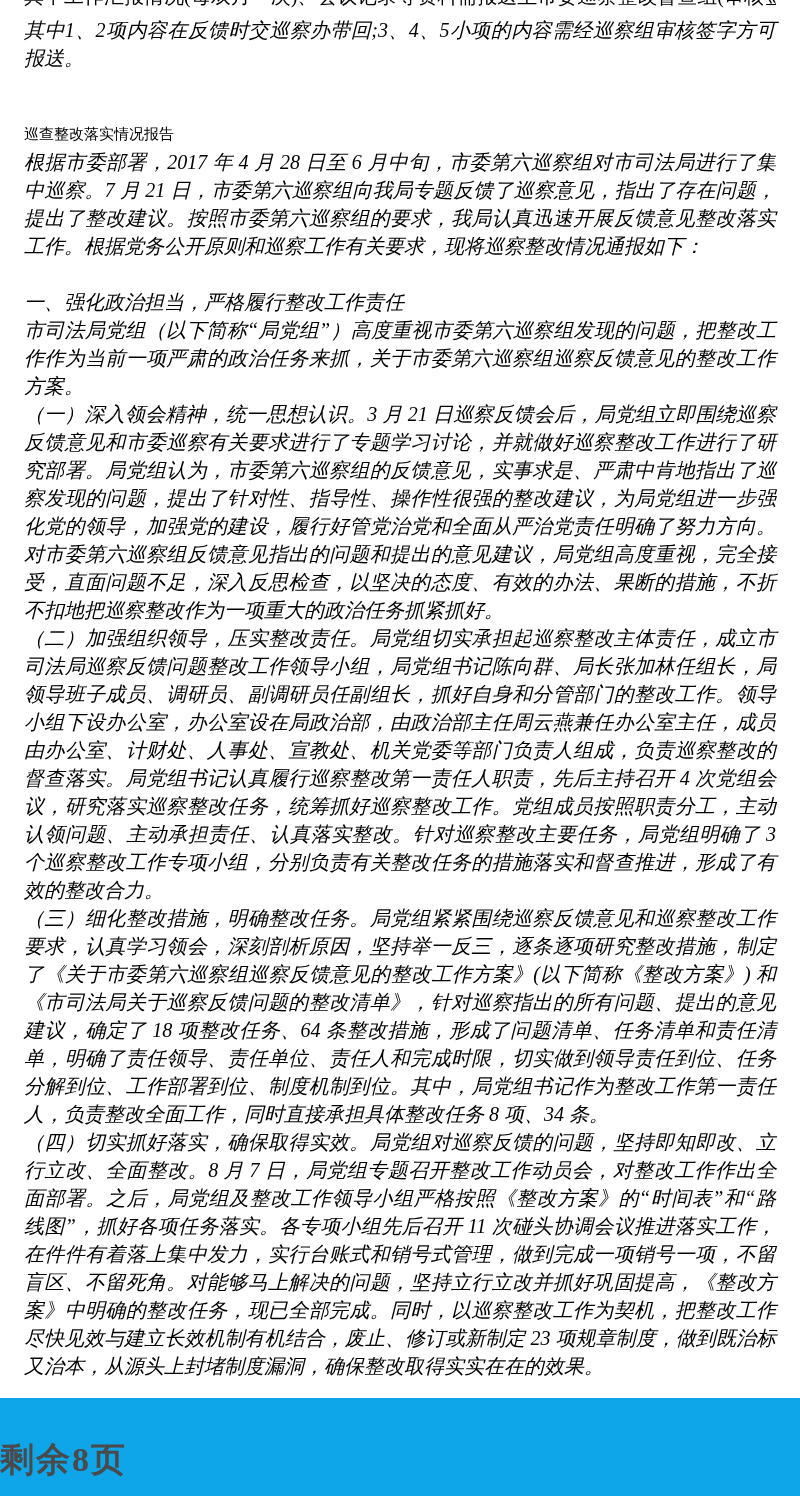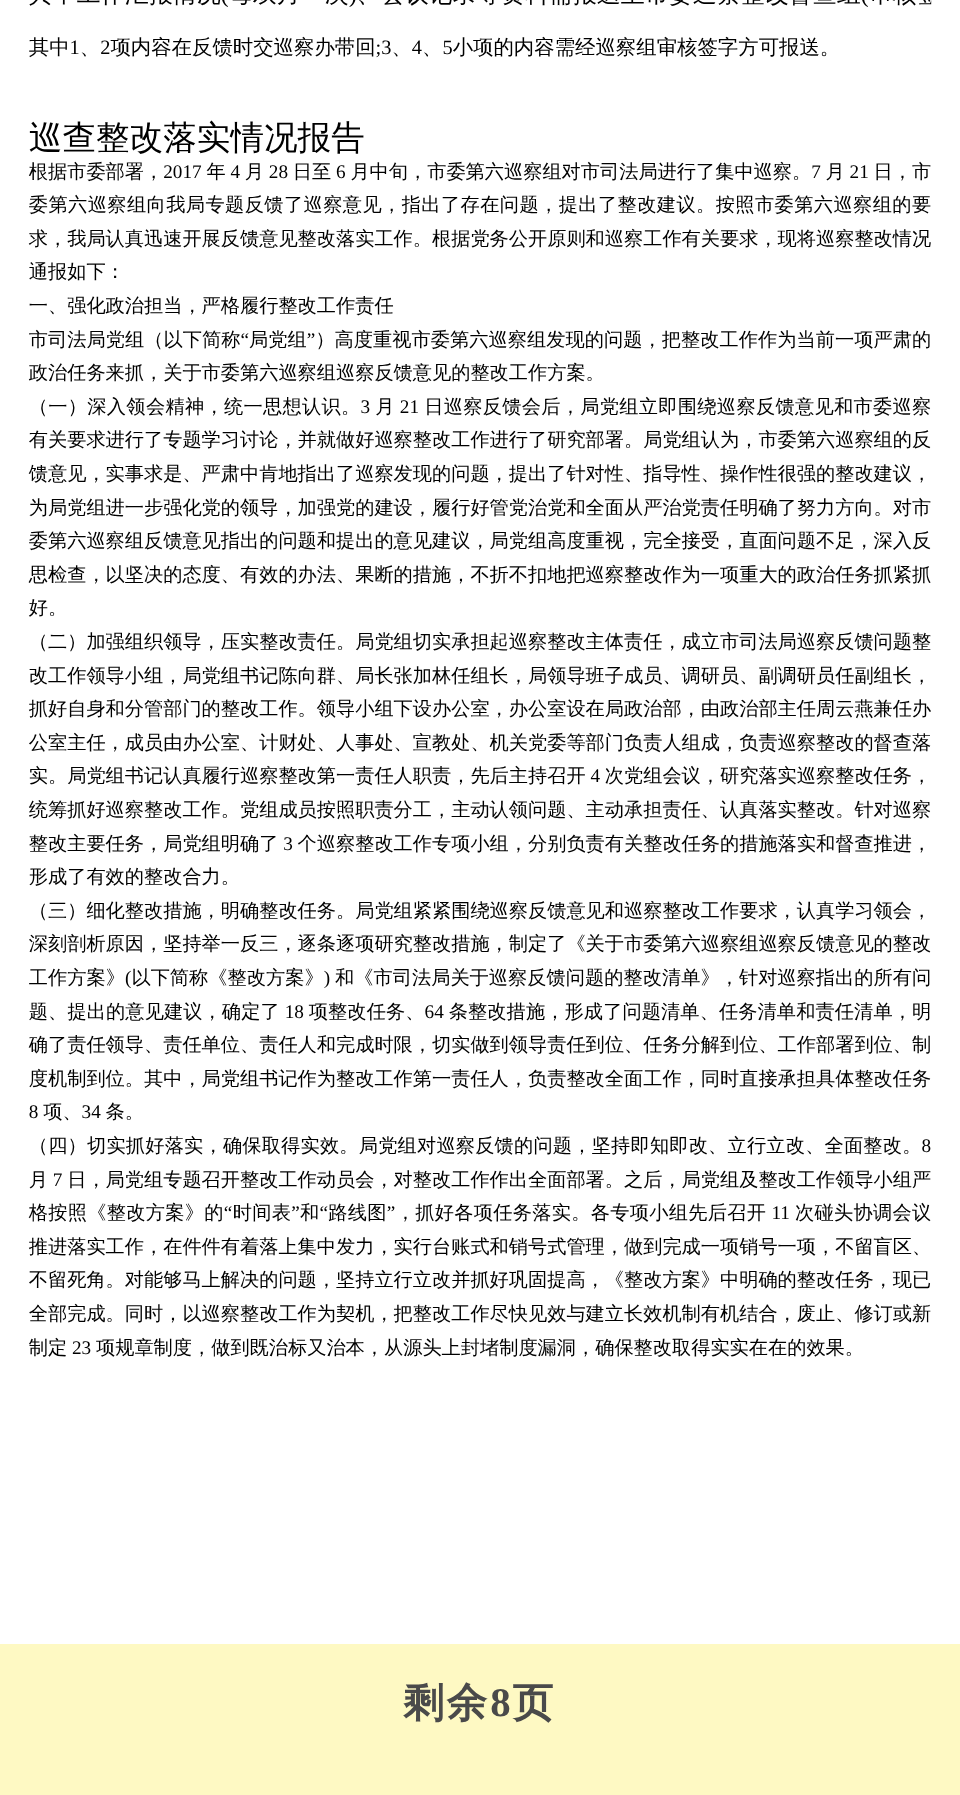--- a/index.html
+++ b/index.html
@@ -28,55 +28,59 @@
   .clipped-line span {
     position: absolute;
     top: -18px;
     left: 0;
     white-space: nowrap;
     font-size: 20px;
     line-height: 28px;
     color: #000000;
   }
   .note-line {
-    margin: 16px 0 0 0;
-    font-size: 17px;
+    margin: 6px 0 0 0;
+    font-size: 20px;
     line-height: 28px;
     text-align: justify;
+    font-style: italic;
   }
   .doc-title {
     margin: 48px 0 0 0;
-    font-size: 28px;
+    font-size: 15px;
     line-height: 28px;
     font-weight: normal;
   }
   .para {
     margin: 0;
-    font-size: 16px;
+    font-size: 20px;
     line-height: 28px;
     text-align: justify;
     word-break: break-all;
+    font-style: italic;
   }
   .para.heading {
+    margin-top: 28px;
     text-align: left;
   }
   .footer-bar {
     position: absolute;
     left: 0;
     bottom: 0;
     width: 100%;
-    height: 126px;
-    background: #fef9c3;
+    height: 98px;
+    background: #0ea5e9;
     display: flex;
     justify-content: center;
     align-items: flex-start;
     padding-top: 26px;
     box-sizing: border-box;
     gap: 56px;
     cursor: pointer;
+    flex-direction: column;
   }
   .footer-bar span {
     font-size: 34px;
     font-weight: bold;
     color: #4a4a4a;
     letter-spacing: 2px;
     font-family: "Liberation Serif", "DejaVu Serif", serif;
   }
 </style>
 </head>

